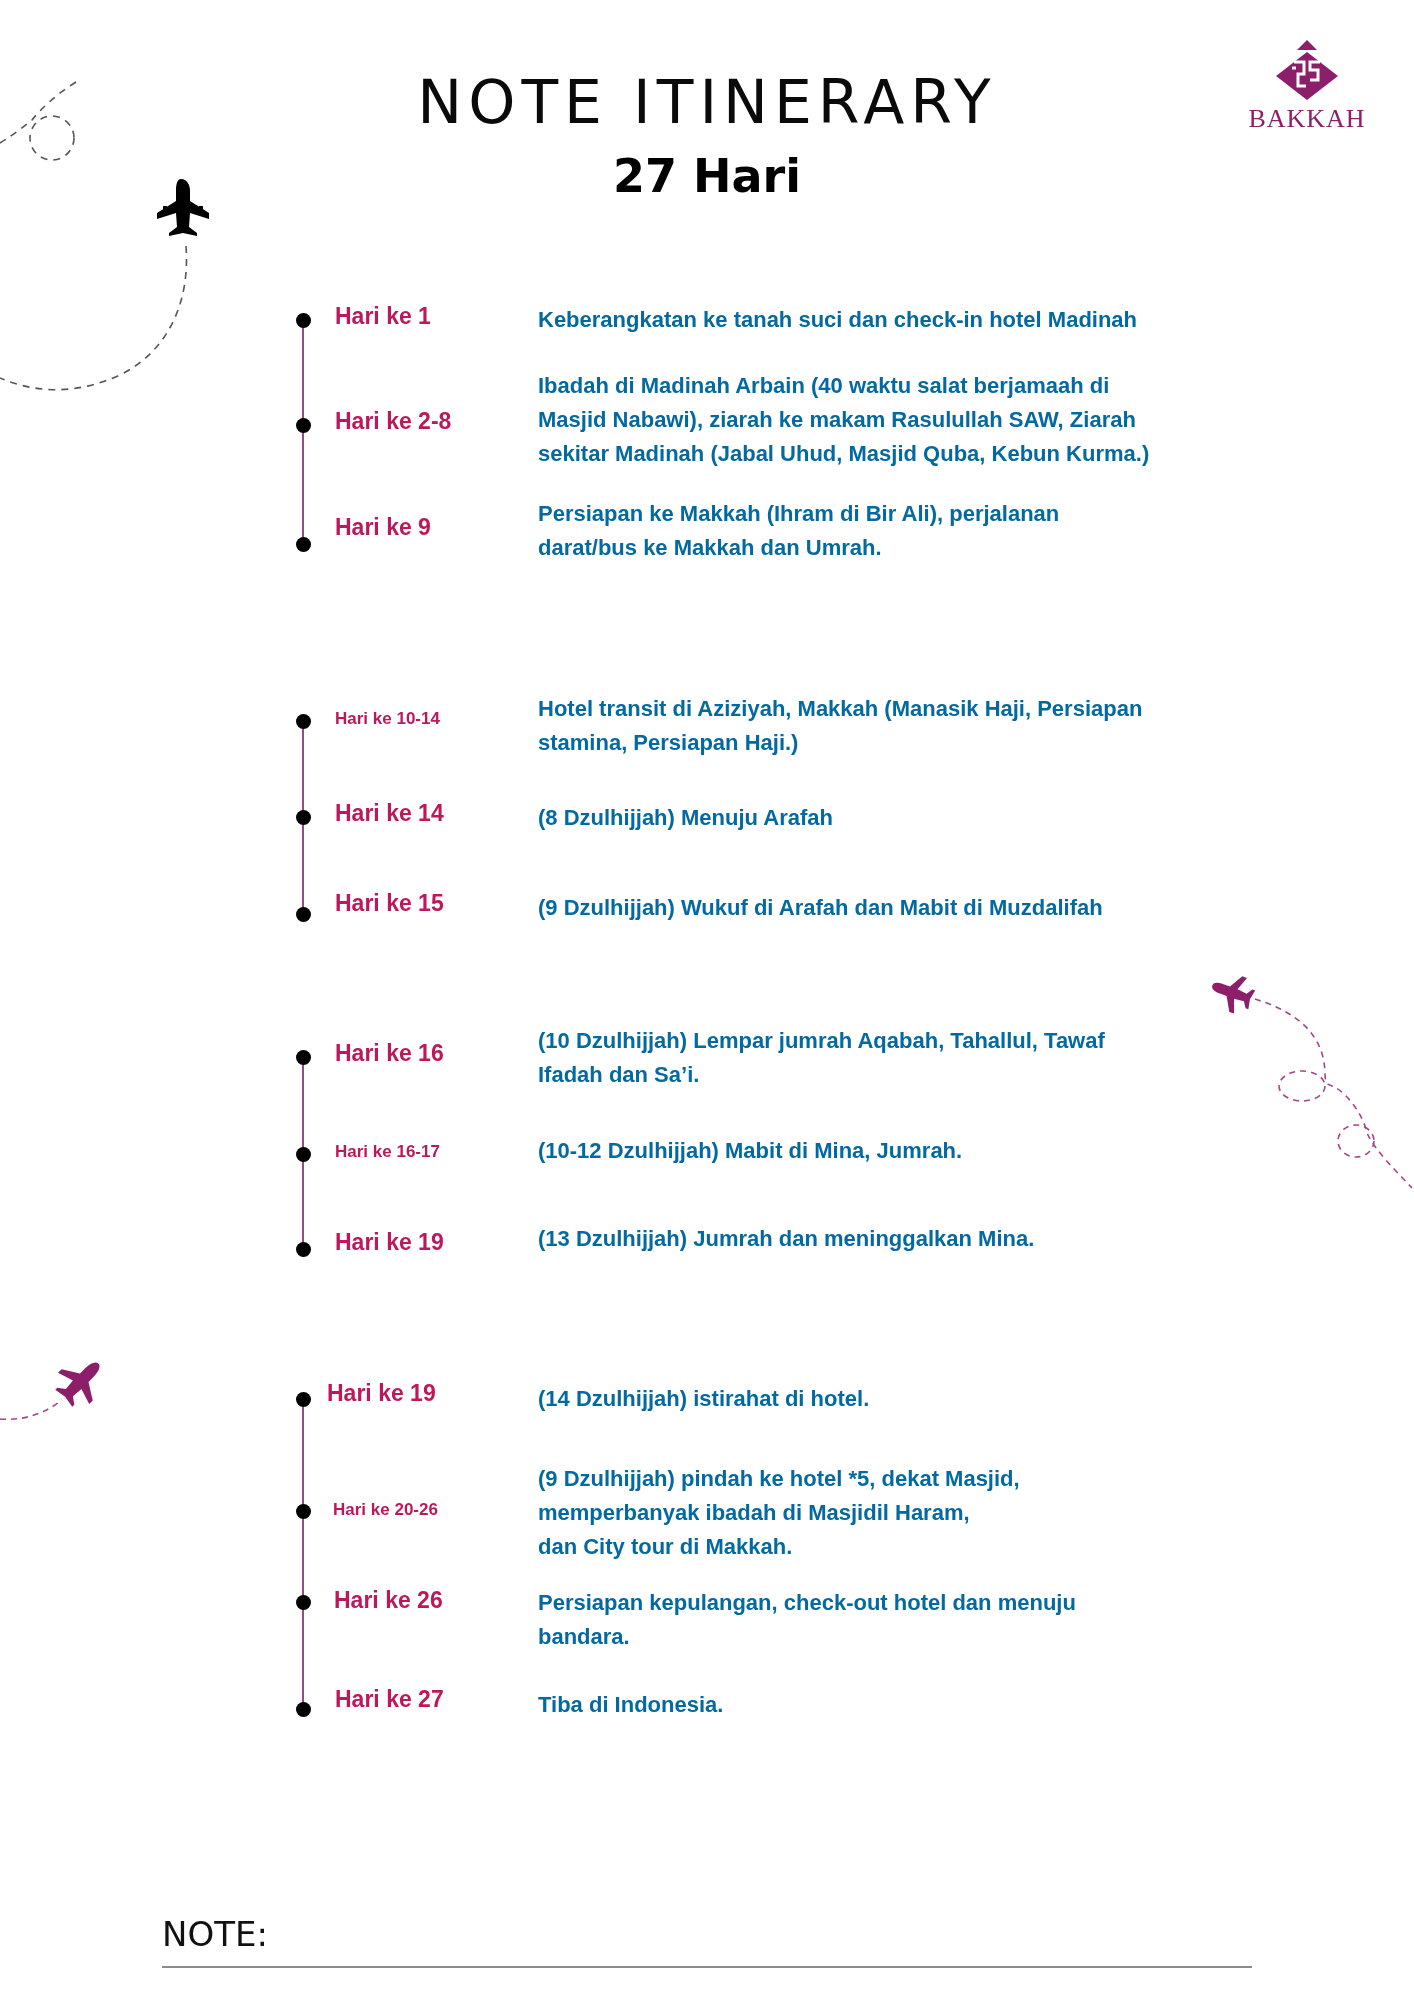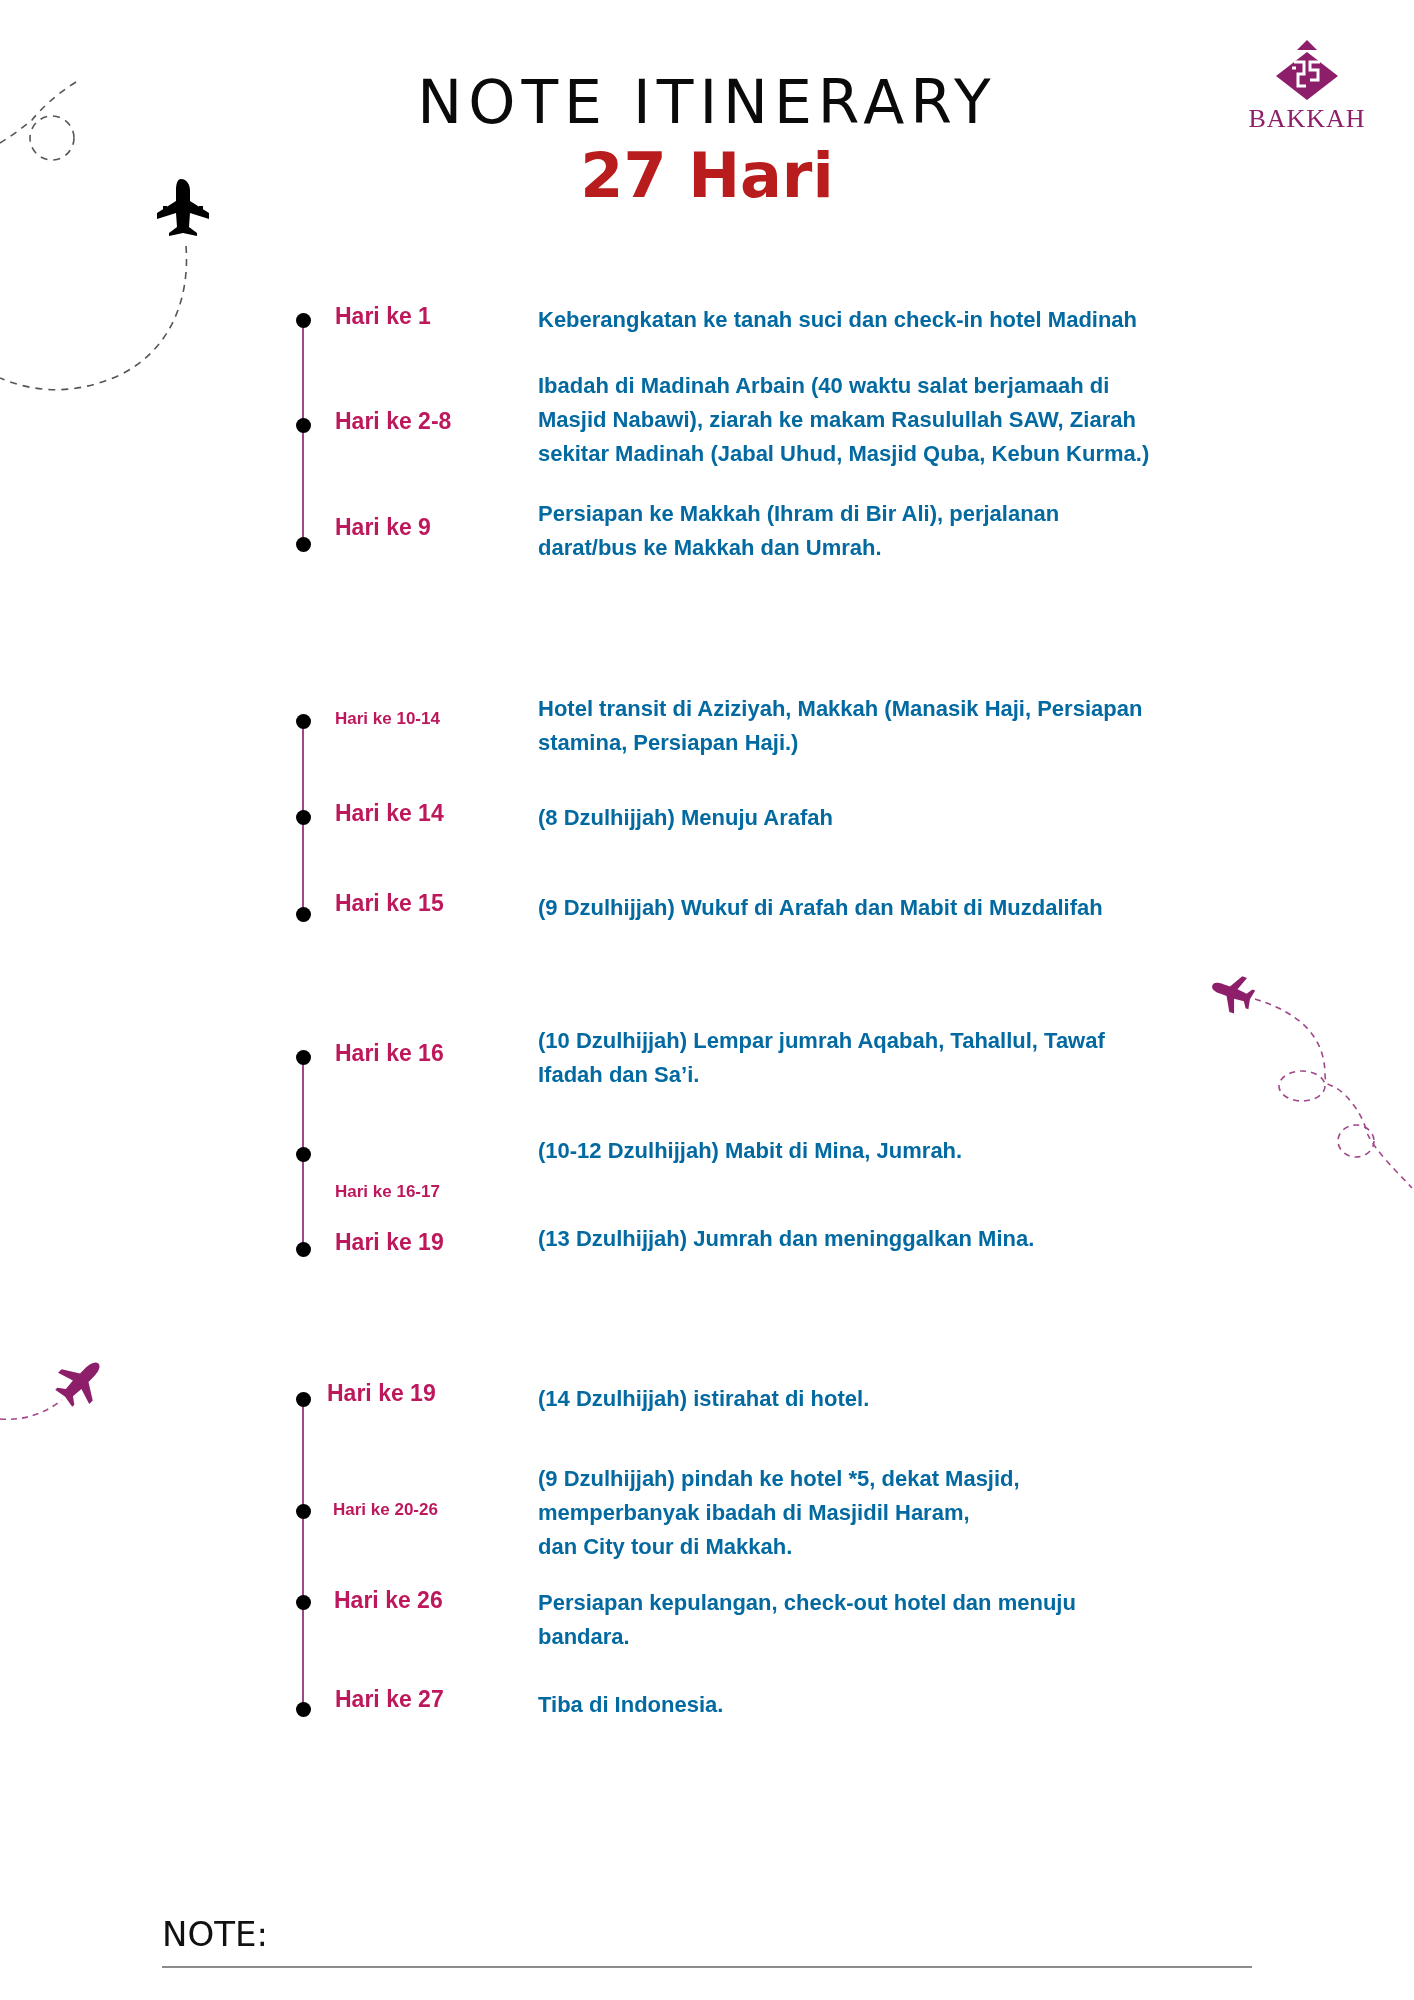--- a/index.html
+++ b/index.html
@@ -1,18 +1,18 @@
 <!DOCTYPE html>
 <html><head>
 <meta charset="utf-8">
 <style>
   html, body { margin: 0; padding: 0; background: #ffffff; }
   body { width: 1414px; height: 2000px; position: relative; overflow: hidden; font-family: "Liberation Sans", sans-serif; }
   .page-title { position: absolute; left: 0; width: 1414px; top: 62px; text-align: center; font-family: "DejaVu Sans", sans-serif; font-weight: normal; font-size: 60px; letter-spacing: 6px; color: #0a0a0a; margin: 0; line-height: 80px; }
-  .page-subtitle { position: absolute; left: 0; width: 1414px; top: 146px; text-align: center; font-family: "DejaVu Sans", sans-serif; font-size: 62px; color: #b91c1c; line-height: 60px; margin: 0; }
+  .page-subtitle { position: absolute; left: 0; width: 1414px; top: 146px; text-align: center; font-family: "DejaVu Sans", sans-serif; font-size: 46px; color: #000000; line-height: 60px; margin: 0; }
   .logo { position: absolute; left: 1246px; top: 36px; width: 122px; height: 100px; }
   .logo-text { position: absolute; left: 0; top: 68px; width: 122px; text-align: center; font-family: "Liberation Serif", serif; font-size: 26px; letter-spacing: 1px; color: #8d1f6a; }
   .deco { position: absolute; left: 0; top: 0; width: 1414px; height: 2000px; pointer-events: none; }
   .timeline { position: absolute; left: 0; top: 0; width: 1414px; }
   .vline { position: absolute; width: 2px; left: 302px; background: #9b4a86; }
   .dot { position: absolute; width: 15px; height: 15px; border-radius: 50%; background: #000; left: 296px; }
   .day-label { position: absolute; font-family: "Liberation Sans", sans-serif; font-weight: bold; color: #be185d; white-space: nowrap; }
   .day-label.lg { font-size: 23px; }
   .day-label.sm { font-size: 17px; }
   .desc { position: absolute; left: 538px; width: 660px; font-family: "Liberation Sans", sans-serif; font-weight: bold; font-size: 22px; line-height: 34px; color: #0369a1; white-space: pre-line; }
@@ -119,21 +119,21 @@
     <div class="vline" style="top:1058px; height:192px;"></div>
 
     <div>
       <div class="dot" style="top:1050px;"></div>
       <div class="day-label lg" style="left:335px; top:1040px;">Hari ke 16</div>
       <div class="desc" style="top:1024px;">(10 Dzulhijjah) Lempar jumrah Aqabah, Tahallul, Tawaf
 Ifadah dan Sa’i.</div>
     </div>
     <div>
       <div class="dot" style="top:1147px;"></div>
-      <div class="day-label sm" style="left:335px; top:1142px;margin-top:40px;">Hari ke 16-17</div>
+      <div class="day-label sm" style="left:335px; top:1142px;">Hari ke 16-17</div>
       <div class="desc" style="top:1134px;">(10-12 Dzulhijjah) Mabit di Mina, Jumrah.</div>
     </div>
     <div>
       <div class="dot" style="top:1242px;"></div>
       <div class="day-label lg" style="left:335px; top:1229px;">Hari ke 19</div>
       <div class="desc" style="top:1222px;">(13 Dzulhijjah) Jumrah dan meninggalkan Mina.</div>
     </div>
   </div>
 
   <div>

